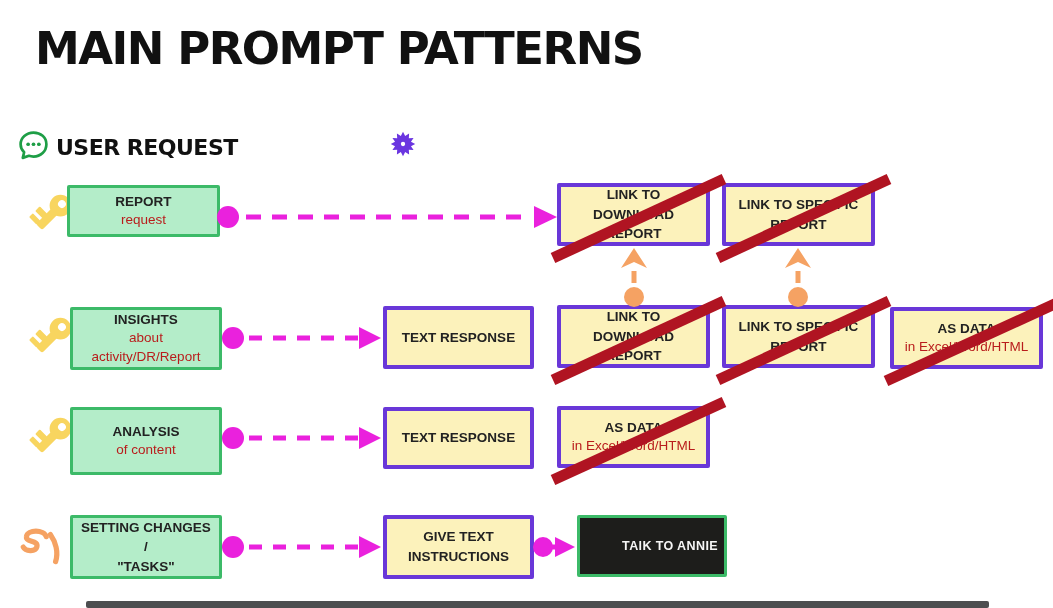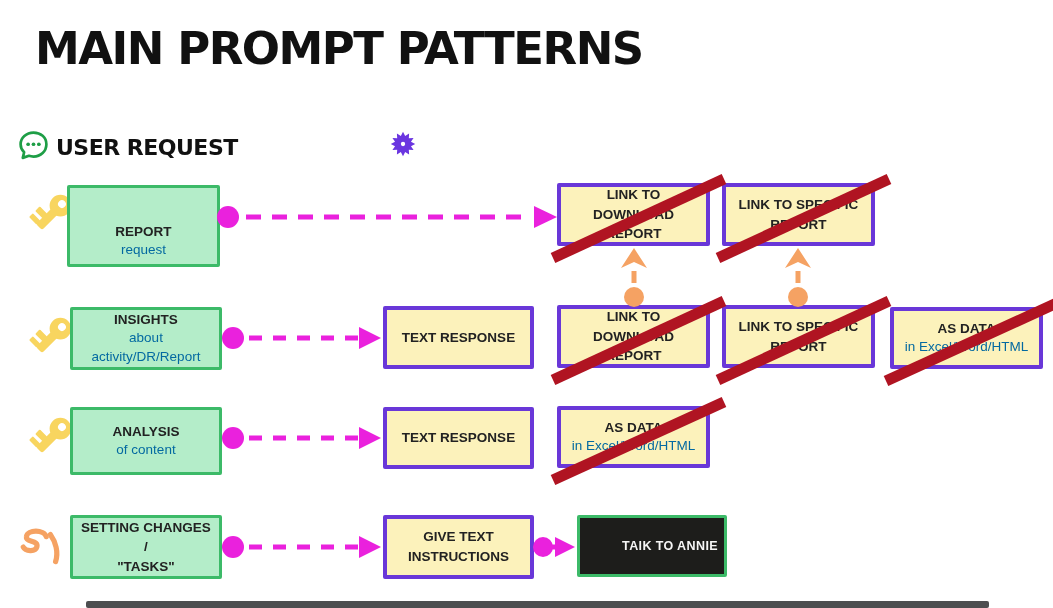--- a/index.html
+++ b/index.html
@@ -24,21 +24,21 @@
     position:absolute;display:flex;flex-direction:column;align-items:center;justify-content:center;
     text-align:center;border-radius:2px;box-sizing:border-box;padding:4px 6px;
   }
   .gbox{background:#b4edc9;border:3px solid #3cba68;}
   .ybox{background:#fcf2bb;border:4px solid #6937d8;}
   .dbox{background:#1d1d1b;border:3px solid #3cba68;}
   .box-title{
     font-weight:bold;font-size:13.5px;line-height:1.45;color:#222222;white-space:pre-line;
   }
   .box-sub{
-    font-weight:normal;font-size:13.5px;line-height:1.4;color:#0369a1;white-space:pre-line;
+    font-weight:normal;font-size:13.5px;line-height:1.4;color:#b91c1c;white-space:pre-line;
   }
   .dbox .box-title{color:#f5f5f5;font-size:12.5px;letter-spacing:0.4px;}
   .cross{position:absolute;left:-14px;top:-14px;pointer-events:none;z-index:3;}
   .overlay{position:absolute;left:0;top:0;z-index:4;pointer-events:none;}
   .bottom-bar{
     position:absolute;left:86px;top:601px;width:903px;height:7px;
     background:#4d4e50;border-radius:2px;
   }
 </style>
 </head>
@@ -102,21 +102,21 @@
       </g>
     </svg>
   </span>
   <span class="icon" style="left:16px;top:521px;">
     <svg width="50" height="50" viewBox="0 0 48 48" fill="none" stroke="#f5a263" stroke-width="5" stroke-linecap="round">
       <path d="M29,15 C27,8 11,8 10,15 C9,21 22,18 20,25 C18.5,30 9,29 7,25"></path>
       <path d="M33,13 C38,20 41,30 38,39"></path>
     </svg>
   </span>
 
-  <div class="box gbox" style="left:67px;top:185px;width:153px;height:82px;justify-content:flex-end;">
+  <div class="box gbox" style="left:67px;top:185px;width:153px;height:52px;">
     <div class="box-title">REPORT</div>
     <div class="box-sub">request</div>
   </div>
 
   <div class="box ybox" style="left:557px;top:183px;width:153px;height:63px;">
     <div class="box-title">LINK TO DOWNLOAD
 REPORT</div>
     <svg class="cross" width="181" height="91">
       <line x1="6" y1="85" x2="177" y2="6" stroke="#b01422" stroke-width="11"></line>
     </svg>

